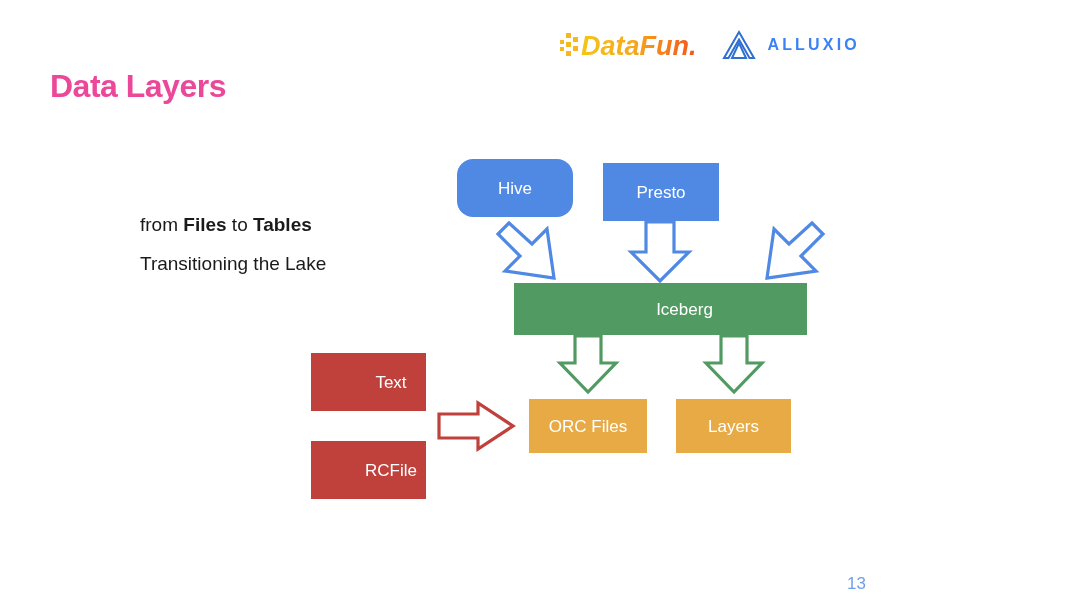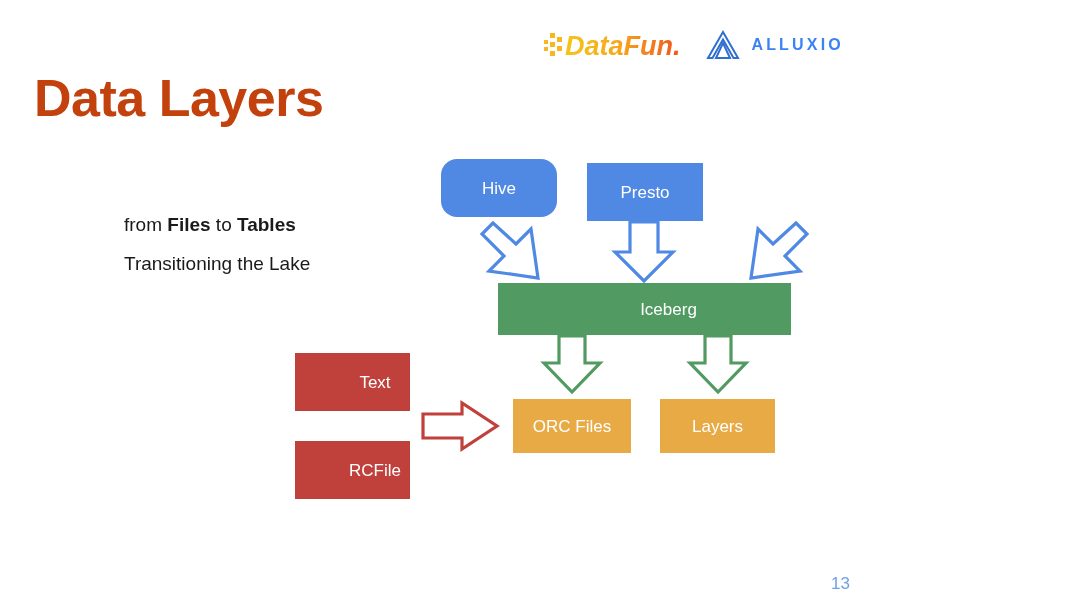--- a/index.html
+++ b/index.html
@@ -2,40 +2,40 @@
 <html><head>
 <meta charset="utf-8">
 <style>
   * { margin:0; padding:0; box-sizing:border-box; }
   html, body {
     width:1080px; height:608px;
     background:#ffffff;
     font-family:"Liberation Sans", sans-serif;
     overflow:hidden;
   }
-  .slide { position:relative; width:884px; height:608px; background:#fff; }
+  .slide { position:relative; width:884px; height:608px; background:#fff;margin-left:16px; }
 
   
   .logo-bar {
     position:absolute; top:28px; right:40px;
     display:flex; align-items:center; gap:14px;
   }
   .datafun-logo { display:flex; align-items:center; height:34px; }
   .datafun-logo svg { display:block; }
   .alluxio-logo { display:flex; align-items:center; gap:10px; height:34px; }
   .alluxio-logo svg { display:block; }
   .alluxio-word {
     font-size:16px; letter-spacing:3.2px; color:#3b82f6;
     font-weight:600; line-height:1;
   }
 
   
   .page-title {
     position:absolute; left:34px; top:68px;
-    font-size:52px; font-weight:bold; color:#c2410c;
+    font-size:32px; font-weight:bold; color:#ec4899;
     letter-spacing:-0.5px;
   }
 
   
   .caption { position:absolute; left:124px; top:205px; }
   .caption .line {
     font-size:19px; color:#1a1a1a; line-height:39px; white-space:nowrap;
   }
   .caption .line b { font-weight:bold; }
 

